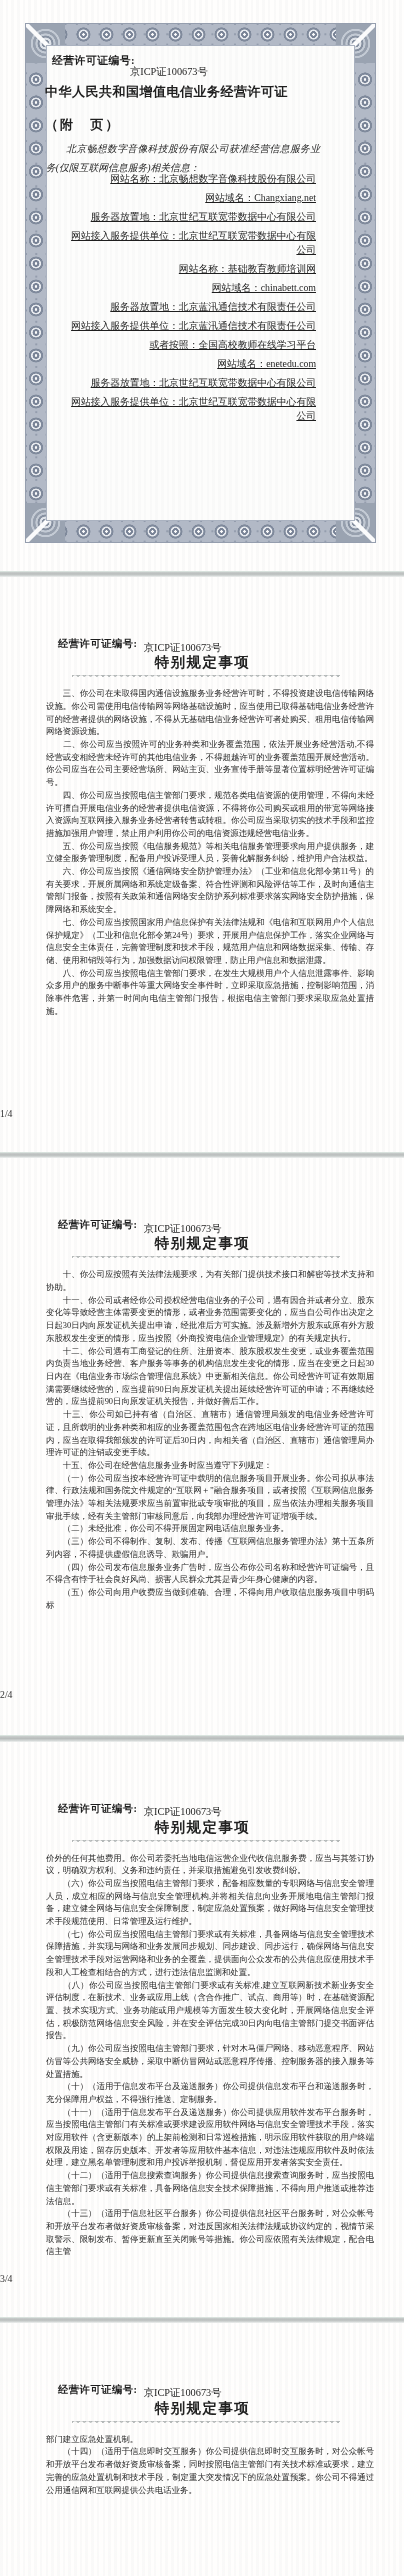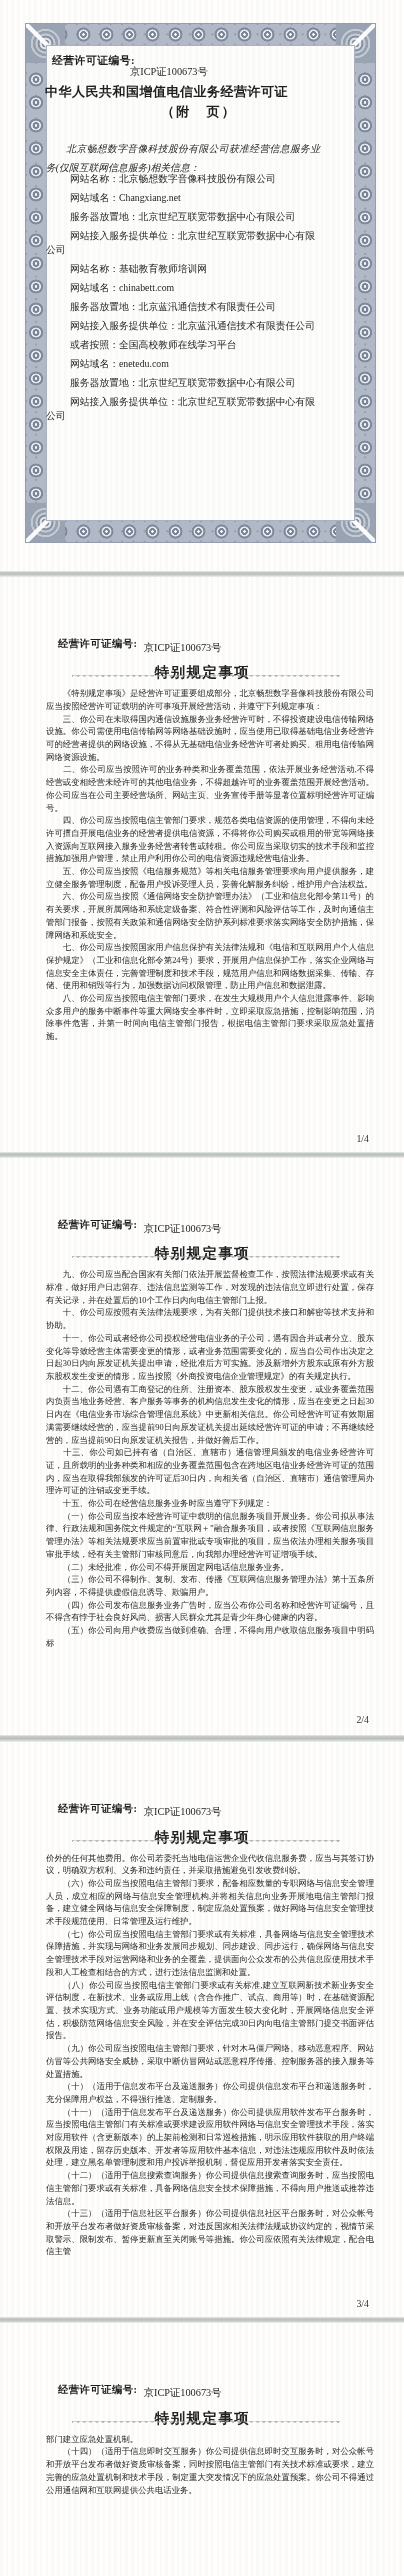--- a/index.html
+++ b/index.html
@@ -37,42 +37,42 @@
       radial-gradient(circle at 50% 50%, #f3f5f8 0 1.5px, #8791a1 2.1px 3.6px, #dfe3e9 4.1px 5.7px, #8791a1 6.2px 7.7px, #c3cad4 8.2px 9.8px, #97a0ae 10.3px 12.4px, #c3cad4 13px 14.4px, #9aa3b1 15px);}
   .corner-bl{left:0;bottom:0;background-image:
       linear-gradient(135deg, rgba(0,0,0,0) 45%, rgba(255,255,255,0.95) 47% 53%, rgba(0,0,0,0) 55%),
       radial-gradient(circle at 50% 50%, #f3f5f8 0 1.5px, #8791a1 2.1px 3.6px, #dfe3e9 4.1px 5.7px, #8791a1 6.2px 7.7px, #c3cad4 8.2px 9.8px, #97a0ae 10.3px 12.4px, #c3cad4 13px 14.4px, #9aa3b1 15px);}
   .corner-br{right:0;bottom:0;}
   .frame-inner{position:absolute;left:19.6px;top:20.6px;right:19.6px;bottom:20.6px;border:0.5px solid #aab2c0;background:#fdfdfc;
     background-image:repeating-linear-gradient(90deg, rgba(150,158,165,0.04) 0 2.6px, rgba(255,255,255,0) 2.6px 5.7px);}
   .c-lic-label{position:absolute;left:52px;top:54px;font-size:10.8px;font-weight:bold;letter-spacing:0.5px;}
   .c-lic-num{position:absolute;left:130px;top:65px;font-size:10.3px;}
   .c-title{position:absolute;left:45px;top:83px;width:308px;font-size:13px;font-weight:bold;letter-spacing:0.5px;}
-  .c-sub{position:absolute;left:45px;top:103px;width:308px;text-align:center;font-size:13px;font-weight:bold;letter-spacing:2.1px;}
+  .c-sub{position:absolute;left:45px;top:116px;width:308px;font-size:13px;font-weight:bold;letter-spacing:2.1px;}
   .c-intro{position:absolute;left:46px;top:139px;width:274px;font-size:9.8px;line-height:19px;text-align:justify;font-style:italic;}
   .c-entries{position:absolute;left:46px;top:172px;width:270px;}
-  .c-entries p{margin:0 0 5.7px 0;font-size:9.8px;line-height:13.4px;text-indent:24px;text-align:left;}
+  .c-entries p{margin:0 0 5.7px 0;font-size:9.8px;line-height:13.4px;text-indent:24px;text-align:right;text-decoration:underline;}
   
   .sheet-prov{height:575px;}
   .sheet-prov3{height:577px;}
   .sheet-prov-last{height:550px;}
   .lic-row{position:absolute;left:58px;top:60px;font-size:10.3px;}
   .lic-row .lbl{font-weight:bold;letter-spacing:0.5px;}
   .lic-row .num{position:relative;top:3.6px;margin-left:6.2px;font-weight:normal;}
-  .ptitle{position:absolute;left:0;top:76px;width:405px;text-align:center;font-size:14.4px;font-weight:bold;letter-spacing:1.5px;color:#222;margin-top:10px;}
+  .ptitle{position:absolute;left:0;top:76px;width:405px;text-align:center;font-size:14.4px;font-weight:bold;letter-spacing:1.5px;color:#222;}
   .zigzag{position:absolute;left:72px;top:98px;width:268px;height:4.1px;opacity:.75;
     background-image:
       linear-gradient(135deg,#9aa0a0 25%,rgba(0,0,0,0) 25%),
       linear-gradient(45deg,rgba(0,0,0,0) 75%,#9aa0a0 75%),
       linear-gradient(180deg,rgba(154,160,160,.35) 0 1px,rgba(0,0,0,0) 1px);
     background-size:6.2px 4.1px,6.2px 4.1px,6.2px 4.1px;background-repeat:repeat-x;}
   .pbody{position:absolute;left:46px;top:111px;width:328px;font-size:8.4px;line-height:12.7px;
          text-align:justify;color:#262626;}
   .pbody p{margin:0;}
-  .pfoot{position:absolute;left:0;top:556px;width:369px;text-align:right;font-size:9.8px;color:#333;}
+  .pfoot{position:absolute;left:0;top:531px;width:369px;text-align:left;font-size:9.8px;color:#333;}
 </style>
 </head>
 <body>
 
 <div class="canvas">
 
   <section class="sheet sheet-cert">
     <div class="frame">
       <div class="edge edge-h edge-top"></div>
       <div class="edge edge-h edge-bottom"></div>
@@ -107,42 +107,40 @@
 
   <div class="gap"></div>
 
   <section class="sheet sheet-prov">
     <div class="lic-row">
       <span class="lbl">经营许可证编号:</span><span class="num">京ICP证100673号</span>
     </div>
     <div class="ptitle">特别规定事项</div>
     <div class="zigzag"></div>
     <div class="pbody">
-        <p>　　《特别规定事项》是经营许可证重要组成部分，北京畅想数字音像科技股份有限公司应当按照经营许可证载明的许可事项开展经营活动，并遵守下列规定事项：</p>
         <p>　　三、你公司在未取得国内通信设施服务业务经营许可时，不得投资建设电信传输网络设施。你公司需使用电信传输网等网络基础设施时，应当使用已取得基础电信业务经营许可的经营者提供的网络设施，不得从无基础电信业务经营许可者处购买、租用电信传输网网络资源设施。</p>
         <p>　　二、你公司应当按照许可的业务种类和业务覆盖范围，依法开展业务经营活动,不得经营或变相经营未经许可的其他电信业务，不得超越许可的业务覆盖范围开展经营活动。你公司应当在公司主要经营场所、网站主页、业务宣传手册等显著位置标明经营许可证编号。</p>
         <p>　　四、你公司应当按照电信主管部门要求，规范各类电信资源的使用管理，不得向未经许可擅自开展电信业务的经营者提供电信资源，不得将你公司购买或租用的带宽等网络接入资源向互联网接入服务业务经营者转售或转租。你公司应当采取切实的技术手段和监控措施加强用户管理，禁止用户利用你公司的电信资源违规经营电信业务。</p>
         <p>　　五、你公司应当按照《电信服务规范》等相关电信服务管理要求向用户提供服务，建立健全服务管理制度，配备用户投诉受理人员，妥善化解服务纠纷，维护用户合法权益。</p>
         <p>　　六、你公司应当按照《通信网络安全防护管理办法》（工业和信息化部令第11号）的有关要求，开展所属网络和系统定级备案、符合性评测和风险评估等工作，及时向通信主管部门报备，按照有关政策和通信网络安全防护系列标准要求落实网络安全防护措施，保障网络和系统安全。</p>
         <p>　　七、你公司应当按照国家用户信息保护有关法律法规和《电信和互联网用户个人信息保护规定》（工业和信息化部令第24号）要求，开展用户信息保护工作，落实企业网络与信息安全主体责任，完善管理制度和技术手段，规范用户信息和网络数据采集、传输、存储、使用和销毁等行为，加强数据访问权限管理，防止用户信息和数据泄露。</p>
         <p>　　八、你公司应当按照电信主管部门要求，在发生大规模用户个人信息泄露事件、影响众多用户的服务中断事件等重大网络安全事件时，立即采取应急措施，控制影响范围，消除事件危害，并第一时间向电信主管部门报告，根据电信主管部门要求采取应急处置措施。</p>
       </div>
     <div class="pfoot">1/4</div>
   </section>
 
   <div class="gap"></div>
 
   <section class="sheet sheet-prov sheet-prov3">
     <div class="lic-row">
       <span class="lbl">经营许可证编号:</span><span class="num">京ICP证100673号</span>
     </div>
     <div class="ptitle">特别规定事项</div>
     <div class="zigzag"></div>
     <div class="pbody">
-        <p>　　九、你公司应当配合国家有关部门依法开展监督检查工作，按照法律法规要求或有关标准，做好用户日志留存、违法信息监测等工作，对发现的违法信息立即进行处置，保存有关记录，并在处置后的10个工作日内向电信主管部门上报。</p>
         <p>　　十、你公司应按照有关法律法规要求，为有关部门提供技术接口和解密等技术支持和协助。</p>
         <p>　　十一、你公司或者经你公司授权经营电信业务的子公司，遇有因合并或者分立、股东变化等导致经营主体需要变更的情形，或者业务范围需要变化的，应当自公司作出决定之日起30日内向原发证机关提出申请，经批准后方可实施。涉及新增外方股东或原有外方股东股权发生变更的情形，应当按照《外商投资电信企业管理规定》的有关规定执行。</p>
         <p>　　十二、你公司遇有工商登记的住所、注册资本、股东股权发生变更，或业务覆盖范围内负责当地业务经营、客户服务等事务的机构信息发生变化的情形，应当在变更之日起30日内在《电信业务市场综合管理信息系统》中更新相关信息。你公司经营许可证有效期届满需要继续经营的，应当提前90日向原发证机关提出延续经营许可证的申请；不再继续经营的，应当提前90日向原发证机关报告，并做好善后工作。</p>
         <p>　　十三、你公司如已持有省（自治区、直辖市）通信管理局颁发的电信业务经营许可证，且所载明的业务种类和相应的业务覆盖范围包含在跨地区电信业务经营许可证的范围内，应当在取得我部颁发的许可证后30日内，向相关省（自治区、直辖市）通信管理局办理许可证的注销或变更手续。</p>
         <p>　　十五、你公司在经营信息服务业务时应当遵守下列规定：</p>
         <p>　　（一）你公司应当按本经营许可证中载明的信息服务项目开展业务。你公司拟从事法律、行政法规和国务院文件规定的“互联网＋”融合服务项目，或者按照《互联网信息服务管理办法》等相关法规要求应当前置审批或专项审批的项目，应当依法办理相关服务项目审批手续，经有关主管部门审核同意后，向我部办理经营许可证增项手续。</p>
         <p>　　（二）未经批准，你公司不得开展固定网电话信息服务业务。</p>
         <p>　　（三）你公司不得制作、复制、发布、传播《互联网信息服务管理办法》第十五条所列内容，不得提供虚假信息诱导、欺骗用户。</p>
         <p>　　（四）你公司发布信息服务业务广告时，应当公布你公司名称和经营许可证编号，且不得含有悖于社会良好风尚、损害人民群众尤其是青少年身心健康的内容。</p>
         <p>　　（五）你公司向用户收费应当做到准确、合理，不得向用户收取信息服务项目中明码标</p>

